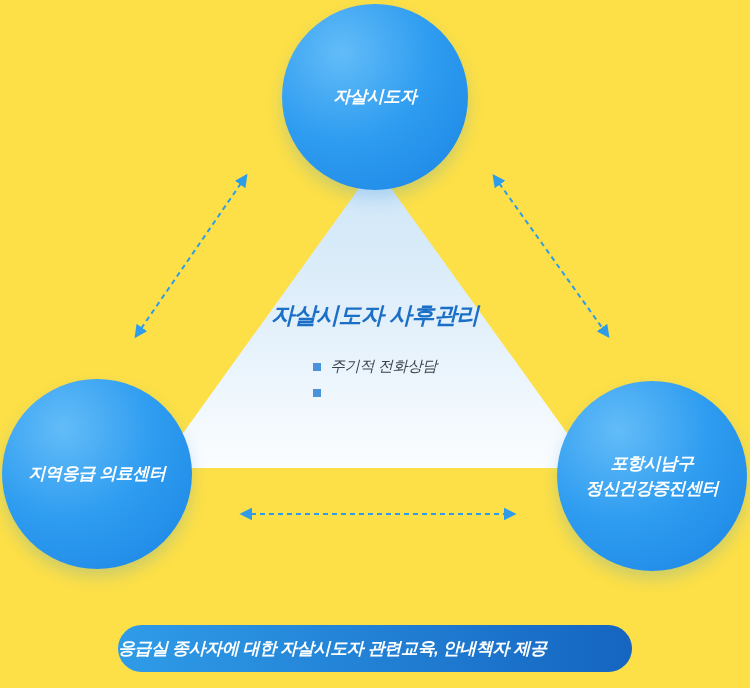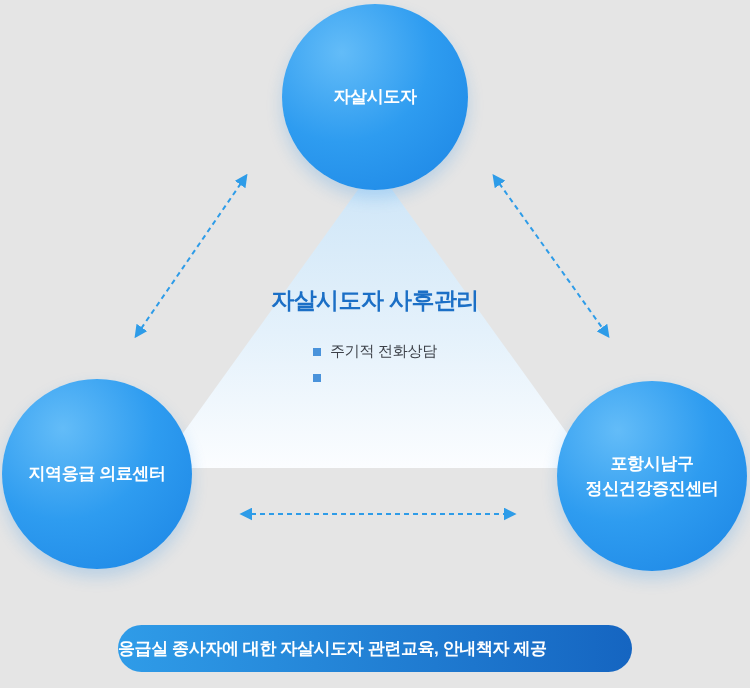--- a/index.html
+++ b/index.html
@@ -2,22 +2,23 @@
 <html><head>
 <meta charset="utf-8">
 <style>
   html, body { margin: 0; padding: 0; background: #ffffff; }
   body { font-family: "Liberation Sans", sans-serif; }
 
   .canvas {
     position: relative;
     width: 750px;
     height: 688px;
-    background: #e5e5e5;
+    background: #fde047;
     overflow: hidden;
+    font-style: italic;
   }
 
   
   .triangle {
     position: absolute;
     left: 158px; top: 166px;
     width: 434px; height: 302px;
     background: linear-gradient(180deg, #cde5f7 0%, #e4f1fb 55%, #fbfdff 100%);
     clip-path: polygon(50% 0, 100% 100%, 0 100%);
   }
@@ -38,21 +39,21 @@
     background: radial-gradient(circle at 32% 26%, #63bcf8 0%, #2e9cf0 48%, #1b84e4 100%);
     box-shadow: 0 8px 16px rgba(30, 136, 229, 0.22);
   }
   .circle-top   { left: 282px; top: 4px;   width: 186px; height: 186px; }
   .circle-left  { left: 2px;   top: 379px; width: 190px; height: 190px; }
   .circle-right { left: 557px; top: 381px; width: 190px; height: 190px; white-space: pre-line; }
 
   
   .center-block {
     position: absolute;
-    left: 225px; top: 285px;
+    left: 225px; top: 300px;
     width: 300px;
     text-align: center;
   }
   .center-title {
     font-size: 23px;
     font-weight: bold;
     color: #1b6fc6;
     letter-spacing: -0.6px;
   }
   .bullets {

